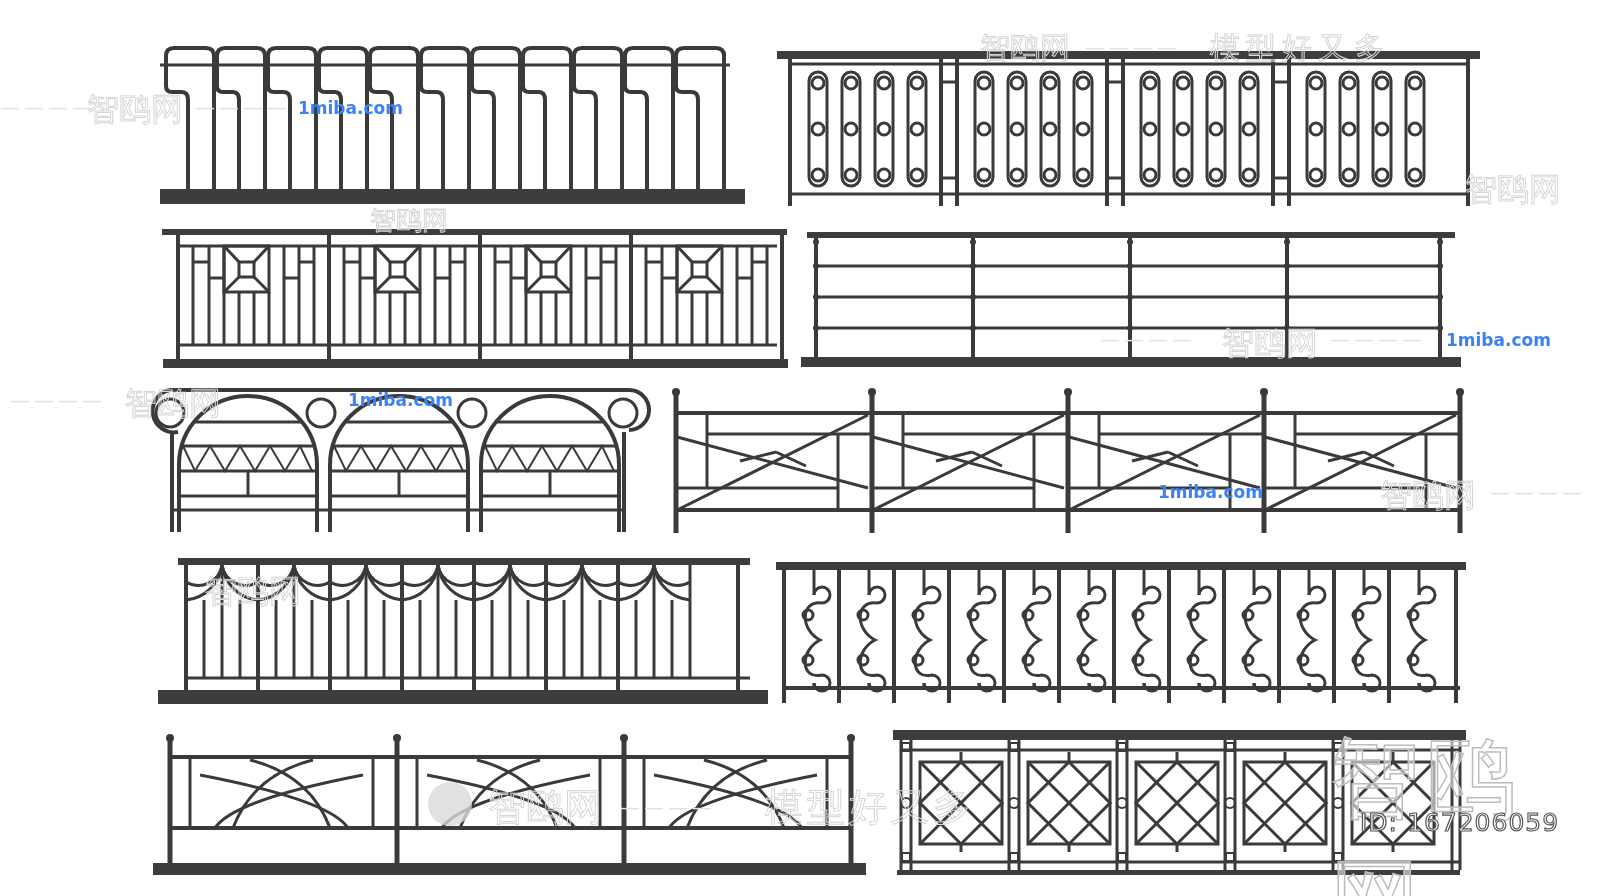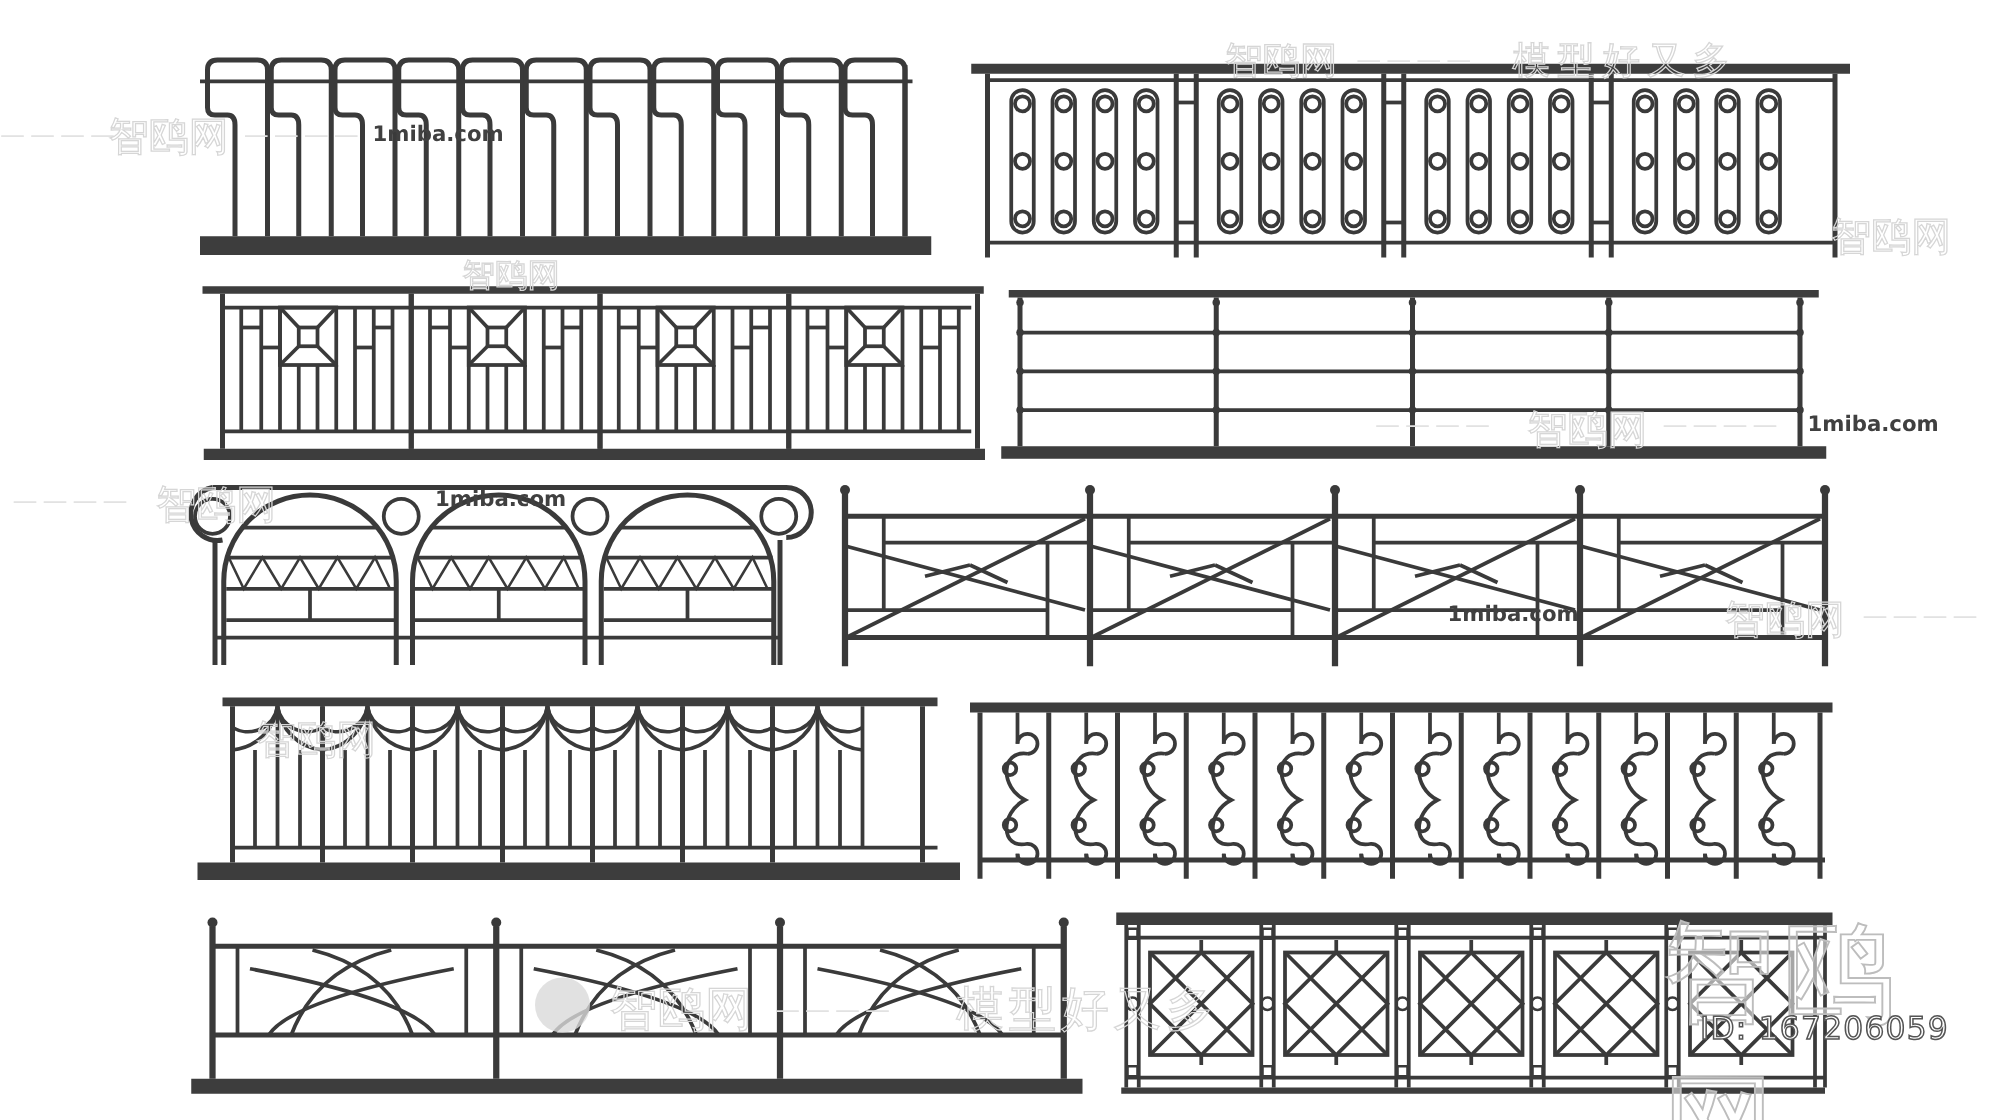--- a/index.html
+++ b/index.html
@@ -1,19 +1,19 @@
 <!DOCTYPE html>
 <html><head>
 <meta charset="utf-8">
 <style>
   html, body { margin:0; padding:0; background:#ffffff; }
   body { width:1600px; height:896px; position:relative; overflow:hidden; font-family:"Liberation Sans", sans-serif; }
   #canvas { position:absolute; left:0; top:0; width:1600px; height:896px; }
   .wm-text { position:absolute; color:transparent; -webkit-text-stroke:1px #d6d6d6; font-family:"DejaVu Sans", sans-serif; white-space:nowrap; pointer-events:none; }
-  .wm-url { position:absolute; color:#404040; font-family:"DejaVu Sans", sans-serif; font-weight:bold; font-size:17px; white-space:nowrap; pointer-events:none; }
+  .wm-url { position:absolute; color:#3b82f6; font-family:"DejaVu Sans", sans-serif; font-weight:bold; font-size:17px; white-space:nowrap; pointer-events:none; }
   .wm-dash { position:absolute; color:#e2e2e2; font-family:"DejaVu Sans", sans-serif; font-size:20px; letter-spacing:4px; white-space:nowrap; pointer-events:none; }
   #id-label { position:absolute; left:1360px; top:808px; font-size:25px; color:#fff; -webkit-text-stroke:1.2px #555; font-family:"DejaVu Sans", sans-serif; letter-spacing:1px; }
   #big-logo { position:absolute; left:1330px; top:718px; font-size:90px; color:rgba(255,255,255,0.55); -webkit-text-stroke:1.5px #bdbdbd; font-family:"DejaVu Sans", sans-serif; letter-spacing:6px; }
 </style>
 </head>
 <body>
 
 <svg id="canvas" width="1600" height="896" viewBox="0 0 1600 896" xmlns="http://www.w3.org/2000/svg">
   <defs>
     <style>

